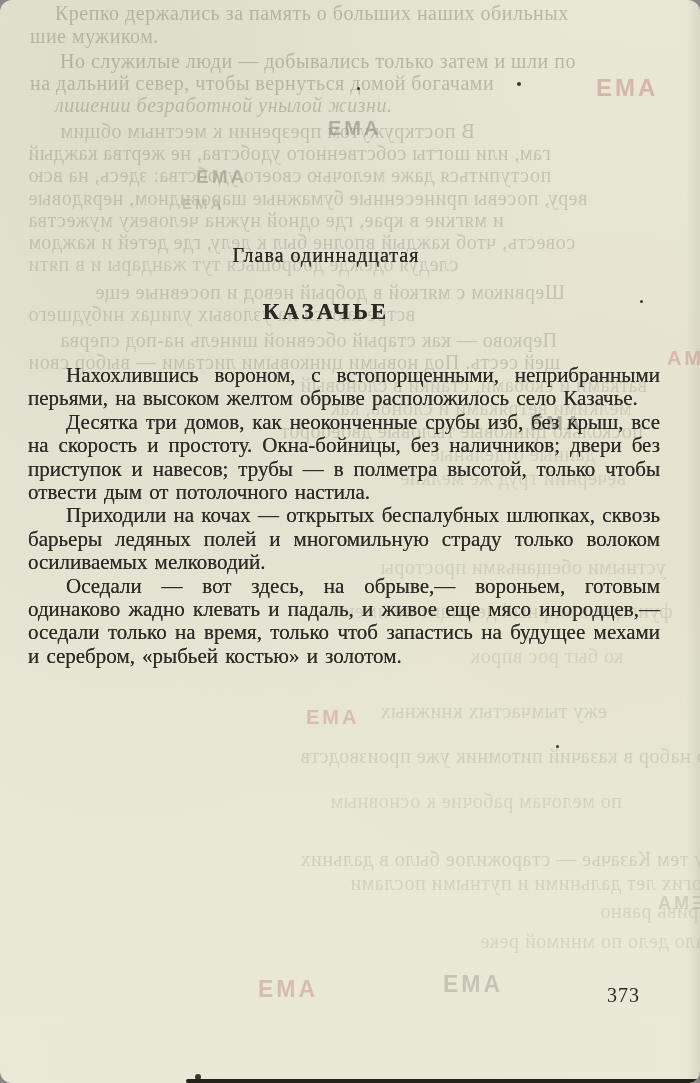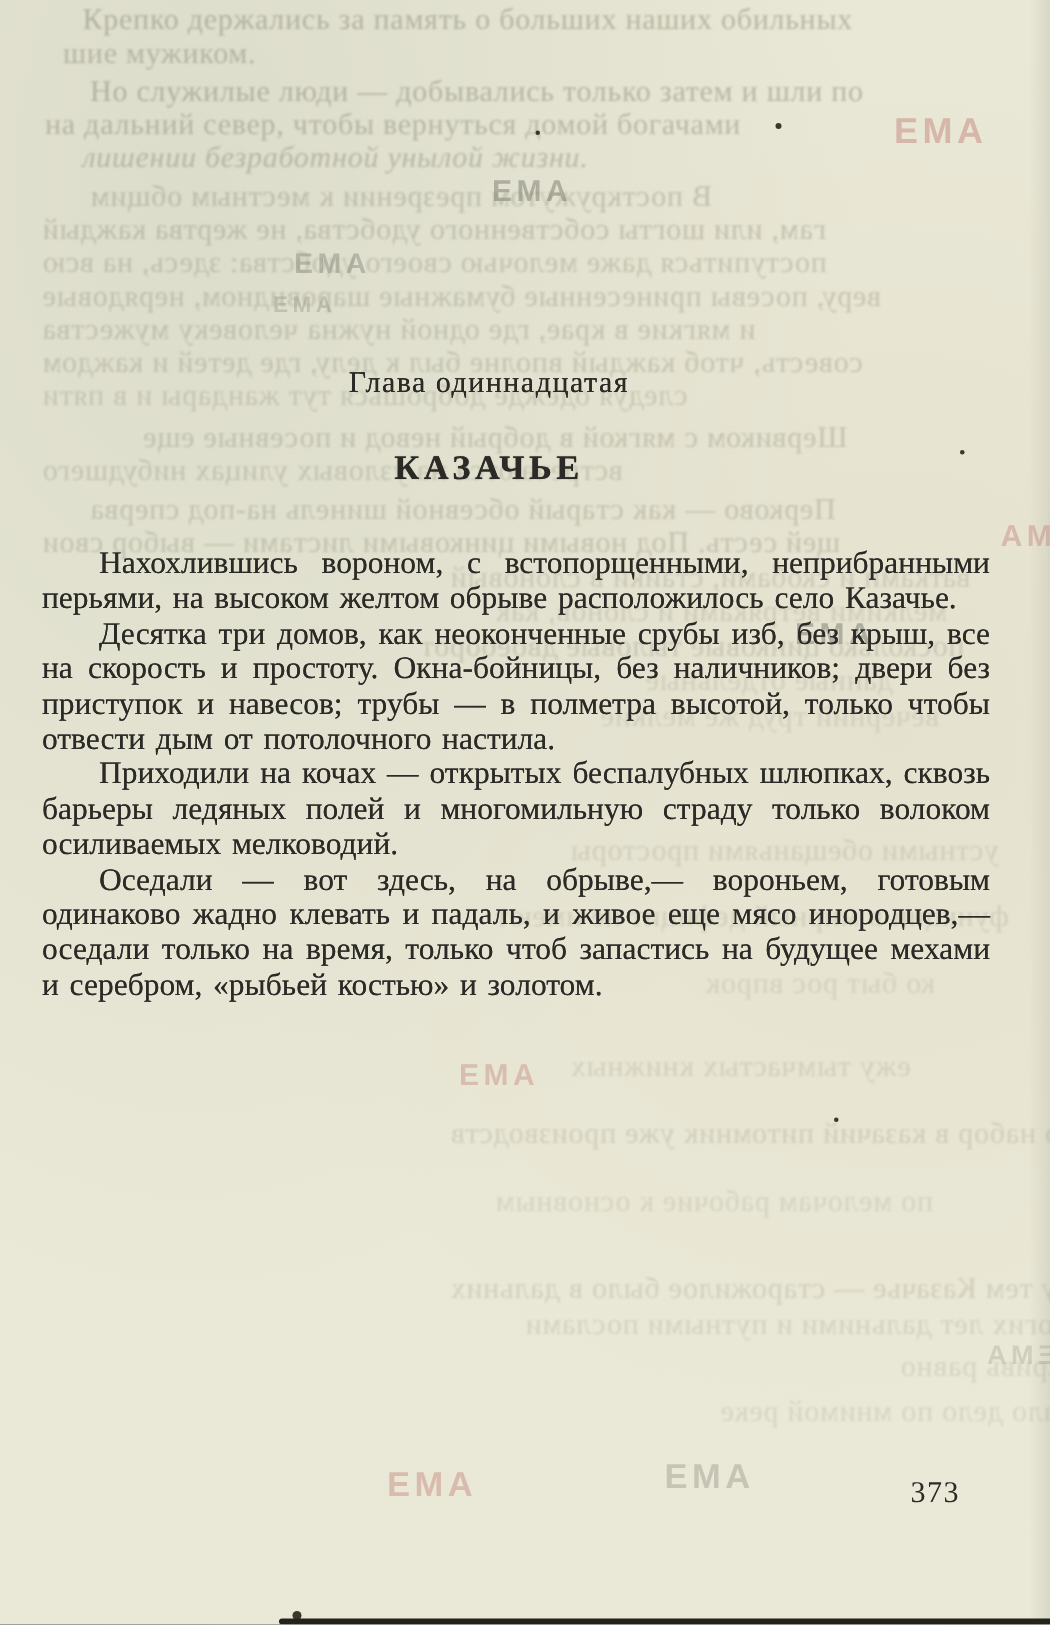--- a/index.html
+++ b/index.html
@@ -9,20 +9,21 @@
     margin:0 auto;
     overflow:hidden;
     background:
       radial-gradient(ellipse at 18% 12%, rgba(188,194,176,.28), transparent 55%),
       radial-gradient(ellipse at 85% 45%, rgba(214,204,186,.22), transparent 55%),
       radial-gradient(ellipse at 50% 85%, rgba(233,231,214,.5), transparent 70%),
       linear-gradient(to left, rgba(150,152,132,.20), rgba(150,152,132,0) 14px),
       linear-gradient(#e9e7d5,#eae8d6);
     font-family:"Liberation Serif", serif;
     color:#2b2a26;
+    border-radius:12px;
   }
   .ghost-layer{position:absolute;inset:0;pointer-events:none;}
   .ghost{
     position:absolute;
     white-space:nowrap;
     color:#6e715c;
     filter:blur(0.7px);
     font-size:20px;
     letter-spacing:.5px;
   }
@@ -78,21 +79,21 @@
     border-radius:3px 0 0 3px;
   }
 </style>
 </head>
 <body>
 
 <div class="page">
 
   <div class="ghost-layer" id="ghost-layer">
       <div class="ghost" style="left: 55px; top: 2px; opacity: 0.4;">Крепко держались за память о больших наших обильных</div>
-      <div class="ghost" style="left: 30px; top: 25px; opacity: 0.38; margin-left: 12px;">шие мужиком.</div>
+      <div class="ghost" style="left: 30px; top: 25px; opacity: 0.38;">шие мужиком.</div>
       <div class="ghost" style="left: 60px; top: 50px; opacity: 0.4;">Но служилые люди — добывались только затем и шли по</div>
       <div class="ghost" style="left: 30px; top: 72px; opacity: 0.38;">на дальний север, чтобы вернуться домой богачами</div>
       <div class="ghost" style="left: 55px; top: 94px; opacity: 0.36; font-style: italic;">лишении безработной унылой жизни.</div>
       <div class="ghost mirror" style="left: 60px; top: 120px; opacity: 0.3;">В посткружутом презрении к местным общим</div>
       <div class="ghost mirror" style="left: 28px; top: 142px; opacity: 0.3;">гам, или шогты собственного удобства, не жертва каждый</div>
       <div class="ghost mirror" style="left: 28px; top: 164px; opacity: 0.28;">поступиться даже мелочью своего удобства: здесь, на всю</div>
       <div class="ghost mirror" style="left: 28px; top: 187px; opacity: 0.28;">веру, посевы принесенные бумажные шаровидном, нерядовые</div>
       <div class="ghost mirror" style="left: 28px; top: 209px; opacity: 0.28;">и мягкие в крае, где одной нужна человеку мужества</div>
       <div class="ghost mirror" style="left: 28px; top: 231px; opacity: 0.27;">совесть, чтоб каждый вполне был к делу, где детей и каждом</div>
       <div class="ghost mirror" style="left: 28px; top: 253px; opacity: 0.24;">следуя одежде доброшься тут жандары и в пяти</div>

